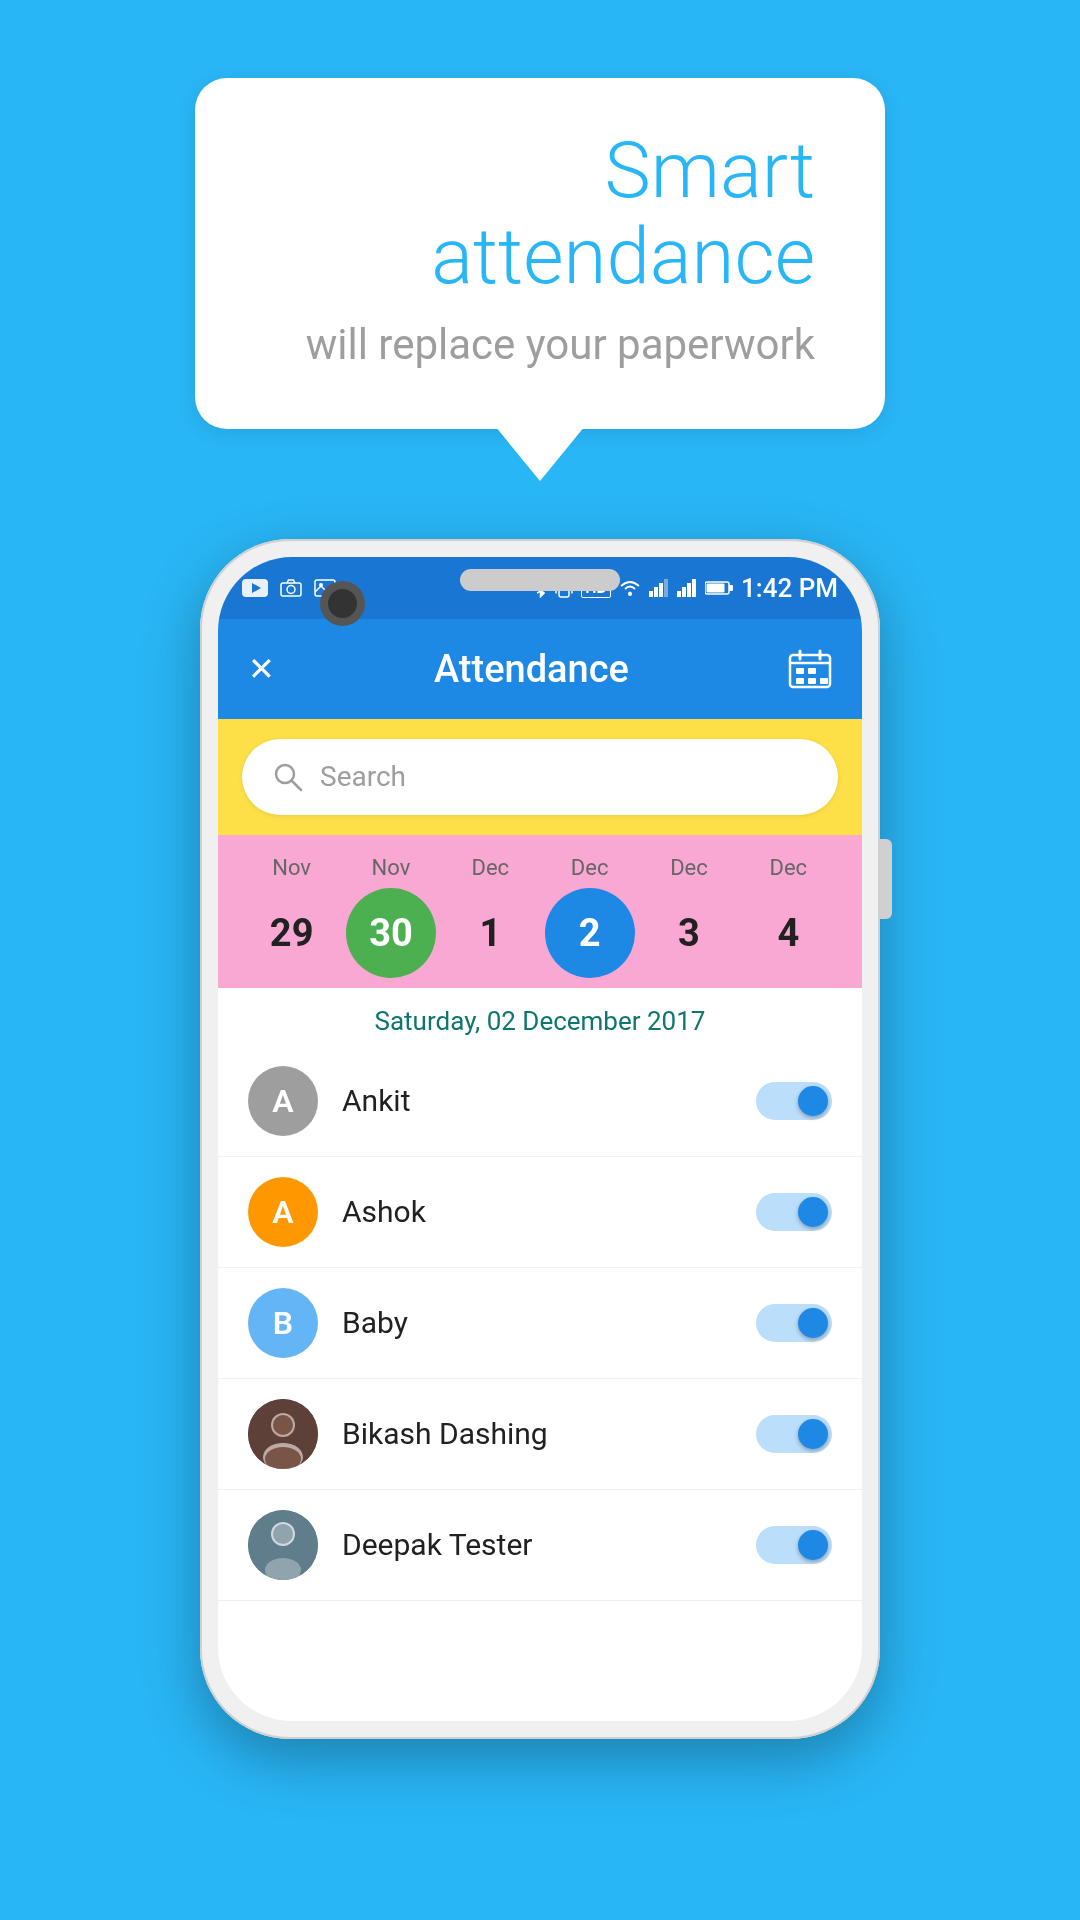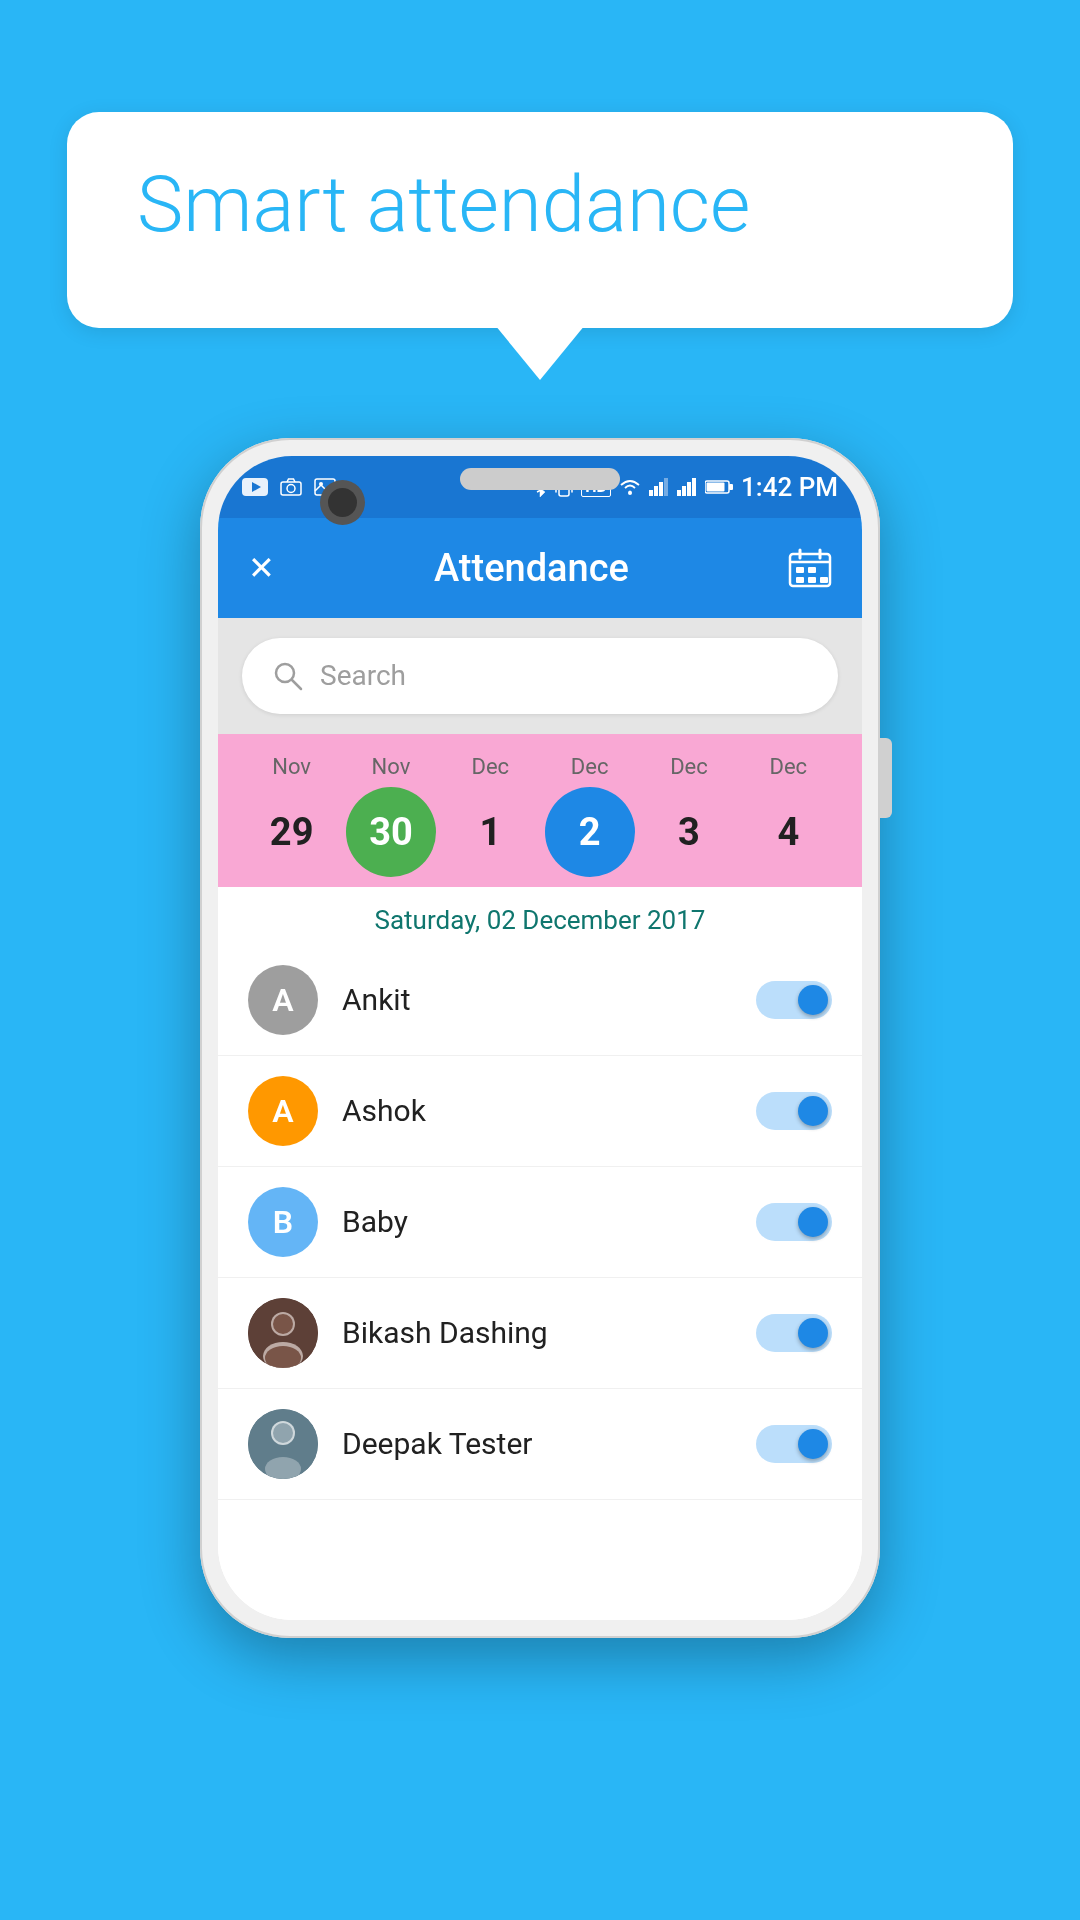--- a/index.html
+++ b/index.html
@@ -14,23 +14,23 @@
       font-family: 'Roboto', Arial, sans-serif;
       overflow: hidden;
       position: relative;
     }
 
     
     .speech-bubble {
       background: white;
       border-radius: 32px;
       padding: 50px 70px 60px;
-      margin-top: 112px;
-      width: 946px;
-      text-align: left;
+      margin-top: 78px;
+      width: 690px;
+      text-align: right;
       position: relative;
       box-shadow: 0 4px 20px rgba(0,0,0,0.1);
     }
 
     .speech-bubble::after {
       content: '';
       position: absolute;
       bottom: -52px;
       left: 50%;
       transform: translateX(-50%);
@@ -175,21 +175,21 @@
 
     .app-bar-icon {
       color: white;
       font-size: 32px;
       cursor: pointer;
     }
 
     
     .search-container {
       padding: 20px 24px;
-      background: #e5e5e5;
+      background: #fde047;
       flex-shrink: 0;
     }
 
     .search-bar {
       background: white;
       border-radius: 50px;
       height: 76px;
       display: flex;
       align-items: center;
       padding: 0 30px;
@@ -322,20 +322,21 @@
       background: #1e88e5;
       border-radius: 50%;
       box-shadow: 0 2px 4px rgba(0,0,0,0.3);
     }
   </style>
 </head>
 <body>
 
 <div class="speech-bubble">
   <div class="bubble-title">Smart attendance</div>
+  <div class="bubble-subtitle">will replace your paperwork</div>
 </div>
 
 <div class="phone-wrapper">
   <div class="phone-outer">
     <div class="phone-camera"></div>
     <div class="phone-speaker"></div>
     <div class="phone-side-btn-right"></div>
 
     <div class="phone-inner">
 

